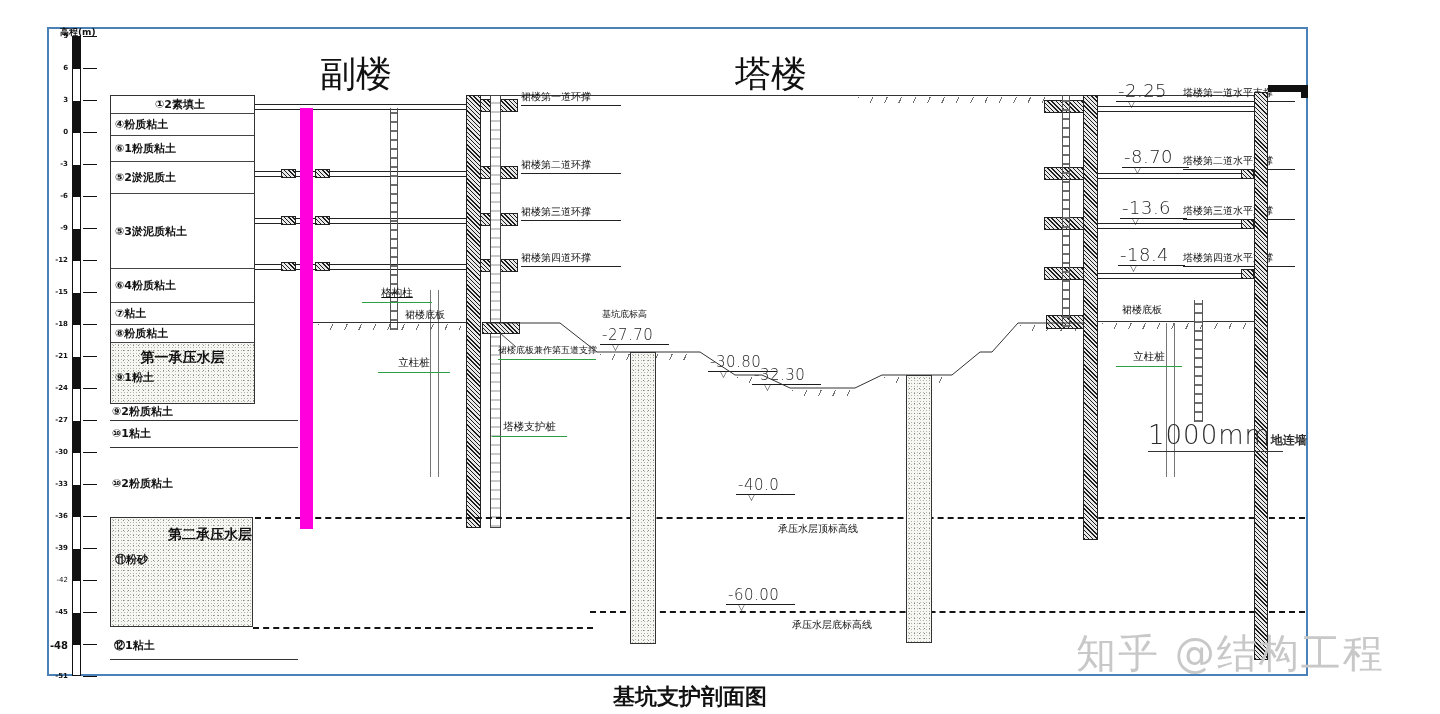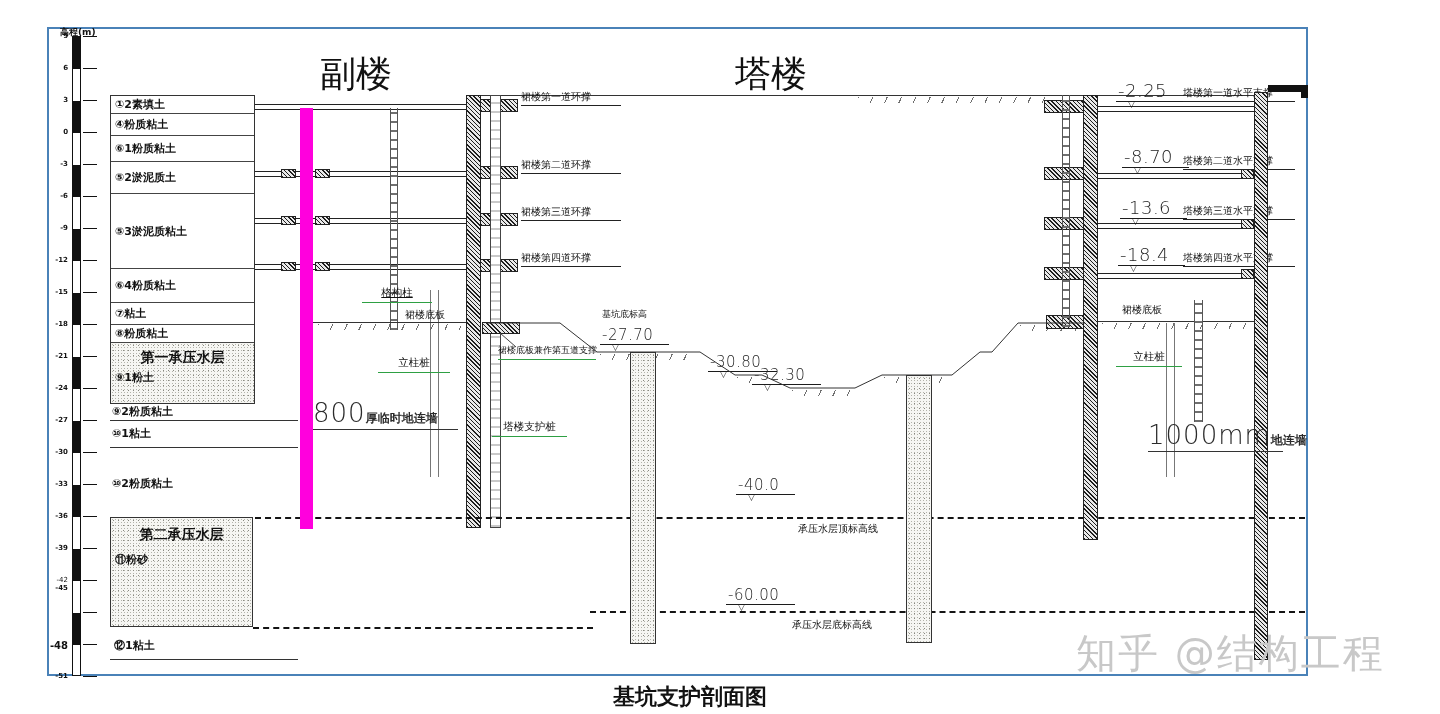--- a/index.html
+++ b/index.html
@@ -88,31 +88,31 @@
       <div style="position: absolute; left: 0px; top: 412px; width: 28px; text-align: right; font-size: 7px; font-weight: bold;">-30</div>
       <div style="position: absolute; left: 43px; top: 416px; width: 14px; height: 1px; background: rgb(17, 17, 17);"></div>
       <div style="position: absolute; left: 0px; top: 444px; width: 28px; text-align: right; font-size: 7px; font-weight: bold;">-33</div>
       <div style="position: absolute; left: 43px; top: 448px; width: 14px; height: 1px; background: rgb(17, 17, 17);"></div>
       <div style="position: absolute; left: 0px; top: 476px; width: 28px; text-align: right; font-size: 7px; font-weight: bold;">-36</div>
       <div style="position: absolute; left: 43px; top: 480px; width: 14px; height: 1px; background: rgb(17, 17, 17);"></div>
       <div style="position: absolute; left: 0px; top: 508px; width: 28px; text-align: right; font-size: 7px; font-weight: bold;">-39</div>
       <div style="position: absolute; left: 43px; top: 512px; width: 14px; height: 1px; background: rgb(17, 17, 17);"></div>
       <div style="position: absolute; left: 0px; top: 540px; width: 28px; text-align: right; font-size: 7px; font-weight: normal;">-42</div>
       <div style="position: absolute; left: 43px; top: 544px; width: 14px; height: 1px; background: rgb(17, 17, 17);"></div>
-      <div style="position: absolute; left: 0px; top: 548px; width: 28px; text-align: right; font-size: 7px; font-weight: bold;">-45</div>
+      <div style="position: absolute; left: 0px; top: 572px; width: 28px; text-align: right; font-size: 7px; font-weight: bold;">-45</div>
       <div style="position: absolute; left: 43px; top: 576px; width: 14px; height: 1px; background: rgb(17, 17, 17);"></div>
       <div style="position: absolute; left: 0px; top: 604px; width: 28px; text-align: right; font-size: 10px; font-weight: bold;">-48</div>
       <div style="position: absolute; left: 43px; top: 608px; width: 14px; height: 1px; background: rgb(17, 17, 17);"></div>
       <div style="position: absolute; left: 0px; top: 636px; width: 28px; text-align: right; font-size: 7px; font-weight: bold;">-51</div>
       <div style="position: absolute; left: 43px; top: 640px; width: 14px; height: 1px; background: rgb(17, 17, 17);"></div>
     </div>
 
   <div id="soil-box" class="abs" style="left:110px;top:95px;width:143px;border:1px solid #333;box-sizing:content-box;">
       <div style="position: relative; height: 18px; display: flex; align-items: center; border-bottom: 1px solid rgb(68, 68, 68); box-sizing: border-box;">
-        <span class="soil-label" style="padding-left: 4px;">①2素填土</span>
+        <span class="soil-label" style="padding-left: 4px; margin-left: 40px;">①2素填土</span>
       </div>
       <div style="position: relative; height: 22px; display: flex; align-items: center; border-bottom: 1px solid rgb(68, 68, 68); box-sizing: border-box;">
         <span class="soil-label" style="padding-left: 4px; text-align: center;">④粉质粘土</span>
       </div>
       <div style="position: relative; height: 26px; display: flex; align-items: center; border-bottom: 1px solid rgb(68, 68, 68); box-sizing: border-box;">
         <span class="soil-label" style="padding-left: 4px;">⑥1粉质粘土</span>
       </div>
       <div style="position: relative; height: 32px; display: flex; align-items: center; border-bottom: 1px solid rgb(68, 68, 68); box-sizing: border-box;">
         <span class="soil-label" style="padding-left: 4px;">⑤2淤泥质土</span>
       </div>
@@ -133,21 +133,21 @@
         <span class="soil-label" style="padding-left: 4px; align-self: flex-end; margin-bottom: 18px;">⑨1粉土</span>
       </div>
     </div>
   <div class="abs soil-label" style="left:112px;top:404px;">⑨2粉质粘土</div>
   <div class="abs sline" style="left:110px;top:420px;width:188px;"></div>
   <div class="abs soil-label" style="left:112px;top:426px;">⑩1粘土</div>
   <div class="abs sline" style="left:110px;top:447px;width:188px;"></div>
   <div class="abs soil-label" style="left:112px;top:476px;">⑩2粉质粘土</div>
 
   <div class="abs speckle" style="left:110px;top:517px;width:143px;height:110px;">
-    <div style="text-align:center;padding-top:8px;font-size:14px;font-weight:bold;">第二承压水层</div>
+    <div style="text-align:right;padding-top:8px;font-size:14px;font-weight:bold;">第二承压水层</div>
     <div class="soil-label" style="padding-left:4px;margin-top:8px;">⑪粉砂</div>
   </div>
   <div class="abs soil-label" style="left:114px;top:638px;">⑫1粘土</div>
   <div class="abs sline" style="left:110px;top:659px;width:188px;"></div>
 
   <div class="abs bldg" style="left:320px;top:50px;">副楼</div>
   <div class="abs bldg" style="left:735px;top:50px;">塔楼</div>
 
   <div class="abs sline" style="left:467px;top:95px;width:801px;"></div>
   <div class="abs ticks" style="left:858px;top:97px;width:188px;"></div>
@@ -183,41 +183,38 @@
 
   <div class="abs sline" style="left:313px;top:322px;width:153px;"></div>
   <div class="abs ticks" style="left:318px;top:324px;width:143px;"></div>
   <div class="abs hatchdark" style="left:482px;top:322px;width:38px;height:12px;"></div>
 
   <div class="abs greenlbl" style="left:362px;top:286px;width:70px;text-decoration:underline;">格构柱</div>
   <div class="abs lbl" style="left:405px;top:308px;">裙楼底板</div>
   <div class="abs greenlbl" style="left:378px;top:356px;width:72px;">立柱桩</div>
   <div class="abs greenlbl" style="left:498px;top:344px;width:98px;font-size:9px;">裙楼底板兼作第五道支撑</div>
   <div class="abs greenlbl" style="left:492px;top:420px;width:75px;">塔楼支护桩</div>
-  <div class="abs bigcallout" style="left:313px;top:398px;width:145px;">
-    <span class="num">800</span><span class="small">厚临时地连墙</span>
-  </div>
 
   <div class="abs speckle" style="left:630px;top:352px;width:26px;height:292px;z-index:3;"></div>
   <div class="abs speckle" style="left:906px;top:375px;width:26px;height:268px;z-index:3;"></div>
 
   <div class="abs ticks" style="left:600px;top:354px;width:98px;"></div>
   <div class="abs ticks" style="left:737px;top:377px;width:24px;"></div>
   <div class="abs ticks" style="left:792px;top:390px;width:62px;"></div>
   <div class="abs ticks" style="left:884px;top:377px;width:66px;"></div>
   <div class="abs ticks" style="left:1020px;top:325px;width:62px;"></div>
 
   <div class="abs lbl" style="left:602px;top:308px;font-size:9px;">基坑底标高</div>
   <div class="abs elev" style="left:600px;top:326px;font-size:15px;"><span>-27.70</span><span class="tri">▽</span></div>
   <div class="abs elev" style="left:708px;top:353px;font-size:15px;"><span>-30.80</span><span class="tri">▽</span></div>
   <div class="abs elev" style="left:752px;top:366px;font-size:15px;"><span>-32.30</span><span class="tri">▽</span></div>
 
   <div class="abs dash" style="left:255px;top:517px;width:1050px;"></div>
   <div class="abs elev" style="left:736px;top:476px;font-size:15px;"><span>-40.0</span><span class="tri">▽</span></div>
-  <div class="abs lbl" style="left:798px;top:522px;">承压水层顶标高线</div>
+  <div class="abs lbl" style="left:778px;top:522px;">承压水层顶标高线</div>
   <div class="abs dash" style="left:590px;top:611px;width:715px;"></div>
   <div class="abs dash" style="left:253px;top:627px;width:340px;"></div>
   <div class="abs elev" style="left:726px;top:586px;font-size:15px;"><span>-60.00</span><span class="tri">▽</span></div>
   <div class="abs lbl" style="left:792px;top:618px;text-align:center;">承压水层底标高线</div>
 
   <div class="abs dline" style="left:1098px;top:106px;width:156px;"></div>
   <div class="abs dline" style="left:1098px;top:173px;width:156px;"></div>
   <div class="abs dline" style="left:1098px;top:223px;width:156px;"></div>
   <div class="abs dline" style="left:1098px;top:273px;width:156px;"></div>
   <div class="abs hatchdark" style="left:1044px;top:100px;width:40px;height:13px;"></div>

